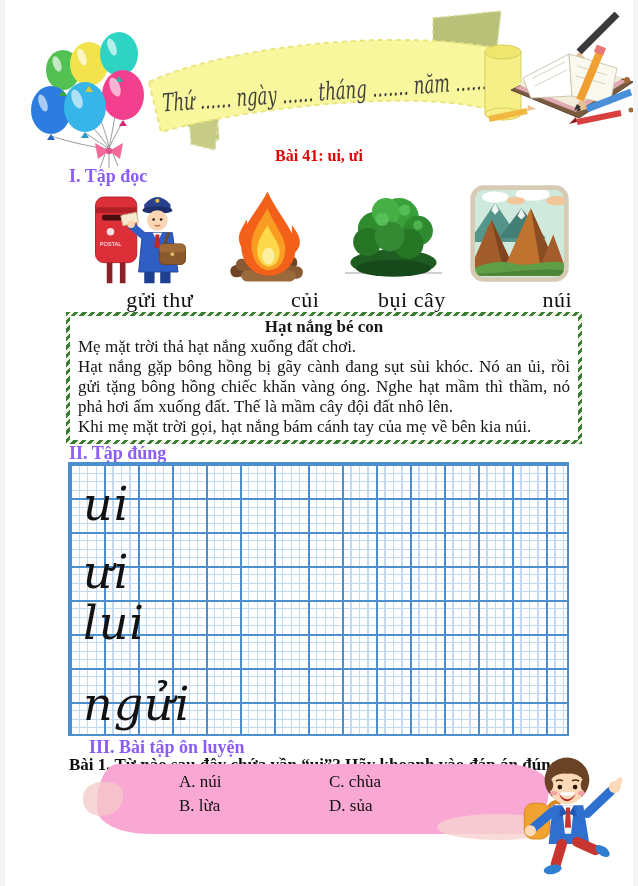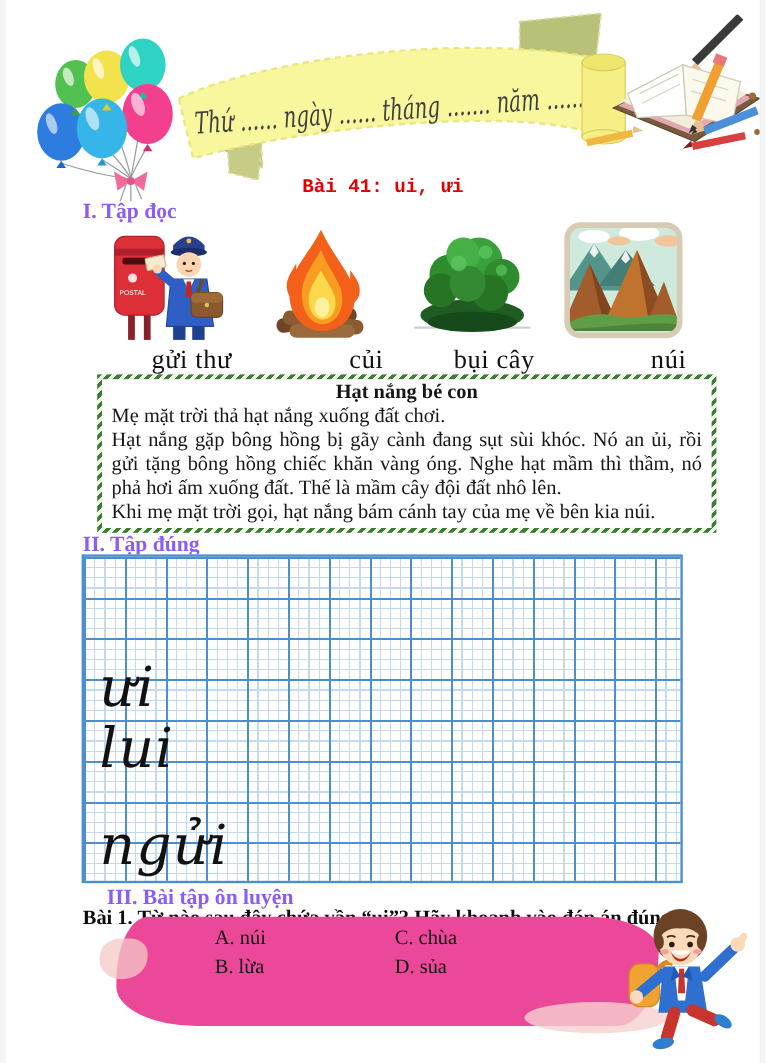--- a/index.html
+++ b/index.html
@@ -7,32 +7,32 @@
     position:relative;width:638px;height:886px;margin:0 auto;background:#ffffff;
     font-family:"Liberation Serif", serif;color:#161616;overflow:hidden;
     border-left:5px solid #f4f4f4;border-right:5px solid #f4f4f4;box-sizing:border-box;
   }
   .abs{position:absolute;}
   
   .balloons{left:16px;top:18px;width:130px;height:150px;}
   .ribbon{left:126px;top:10px;width:388px;height:142px;}
   .notebook{left:476px;top:12px;width:156px;height:115px;}
   .lesson-title{left:0;top:147px;width:100%;text-align:center;
-    font-weight:bold;font-size:16px;color:#e30000;font-family:Liberation Mono, monospace;}
+    font-weight:bold;font-size:16px;color:#e30000;}
   .section-head{font-weight:bold;font-size:18px;color:#8b5cf6;}
   .sec1{left:64px;top:166px;}
   .sec2{left:64px;top:443px;}
   .sec3{left:64px;top:737px;margin-left:20px;}
   
   .cards{left:62px;top:183px;width:505px;height:126px;display:flex;}
   .card{flex:1 1 0;display:flex;flex-direction:column;align-items:flex-end;}
   .card .pic{width:105px;height:103px;}
   .card .caption{font-size:22px;margin-top:1px;color:#101010;letter-spacing:.5px;}
   
-  .passage-wrap{left:76px;top:312px;width:516px;box-sizing:border-box;padding:4px;
+  .passage-wrap{left:61px;top:312px;width:516px;box-sizing:border-box;padding:4px;
     background:repeating-linear-gradient(135deg,#3b7d33 0 3px,#eef3e6 3px 6px);}
   .passage{background:#ffffff;padding:1px 8px 3px 8px;font-size:17px;line-height:20px;}
   .passage .ttl{text-align:center;font-weight:bold;}
   .passage .just{text-align:justify;}
   
   .grid{
     left:63px;top:462px;width:501px;height:274px;box-sizing:border-box;
     border:2px solid #4b8fce;background-color:#fff;
     background-image:
       repeating-linear-gradient(to right,#4b8fce 0 1.6px,transparent 1.6px 34px),
@@ -40,21 +40,21 @@
       repeating-linear-gradient(to right,#c3d9ef 0 1px,transparent 1px 8.5px),
       repeating-linear-gradient(to bottom,#c3d9ef 0 1px,transparent 1px 8.5px);
   }
   .word-row{position:absolute;left:13px;height:68px;display:flex;align-items:flex-end;}
   .word-row span{
     font-family:"DejaVu Serif", serif;font-style:italic;font-size:46px;line-height:46px;
     color:#121212;padding-bottom:5px;letter-spacing:1px;}
   .wr0{top:0px;}.wr1{top:68px;}.wr2{top:119px;}.wr3{top:200px;align-items:flex-end;}
   
   .prompt{left:64px;top:755px;font-size:17px;font-weight:bold;color:#0d0d0d;}
-  .blob{left:92px;top:764px;width:452px;height:91px;background:#ec4899;
+  .blob{left:92px;top:764px;width:452px;height:70px;background:#f9a8d4;
     border-radius:28px 60px 36px 70px / 55px 30px 65px 34px;}
   .blob:before{content:"";position:absolute;left:-14px;top:18px;width:40px;height:34px;
     background:#f4c9c7;border-radius:50% 40% 60% 50%;opacity:.75;}
   .blob:after{content:"";position:absolute;right:-8px;bottom:-6px;width:120px;height:26px;
     background:#f6d2d0;border-radius:50%;opacity:.8;}
   .options{position:absolute;left:82px;top:6px;display:grid;
     grid-template-columns:150px 150px;grid-row-gap:1px;font-size:17px;line-height:23px;color:#101010;}
   .boy{left:503px;top:750px;width:122px;height:128px;}
 </style>
 </head>
@@ -272,20 +272,23 @@
       <div class="ttl">Hạt nắng bé con</div>
       <div>Mẹ mặt trời thả hạt nắng xuống đất chơi.</div>
       <div class="just">Hạt nắng gặp bông hồng bị gãy cành đang sụt sùi khóc. Nó an ủi, rồi gửi tặng bông hồng chiếc khăn vàng óng. Nghe hạt mầm thì thầm, nó phả hơi ấm xuống đất. Thế là mầm cây đội đất nhô lên.</div>
       <div>Khi mẹ mặt trời gọi, hạt nắng bám cánh tay của mẹ về bên kia núi.</div>
     </div>
   </div>
 
   <div class="abs section-head sec2">II. Tập đúng</div>
 
   <div class="abs grid">
+    <div class="word-row wr0">
+        <span>ui</span>
+      </div>
     <div class="word-row wr1">
         <span>ưi</span>
       </div>
     <div class="word-row wr2">
         <span>lui</span>
       </div>
     <div class="word-row wr3">
         <span>ngửi</span>
       </div>
   </div>

